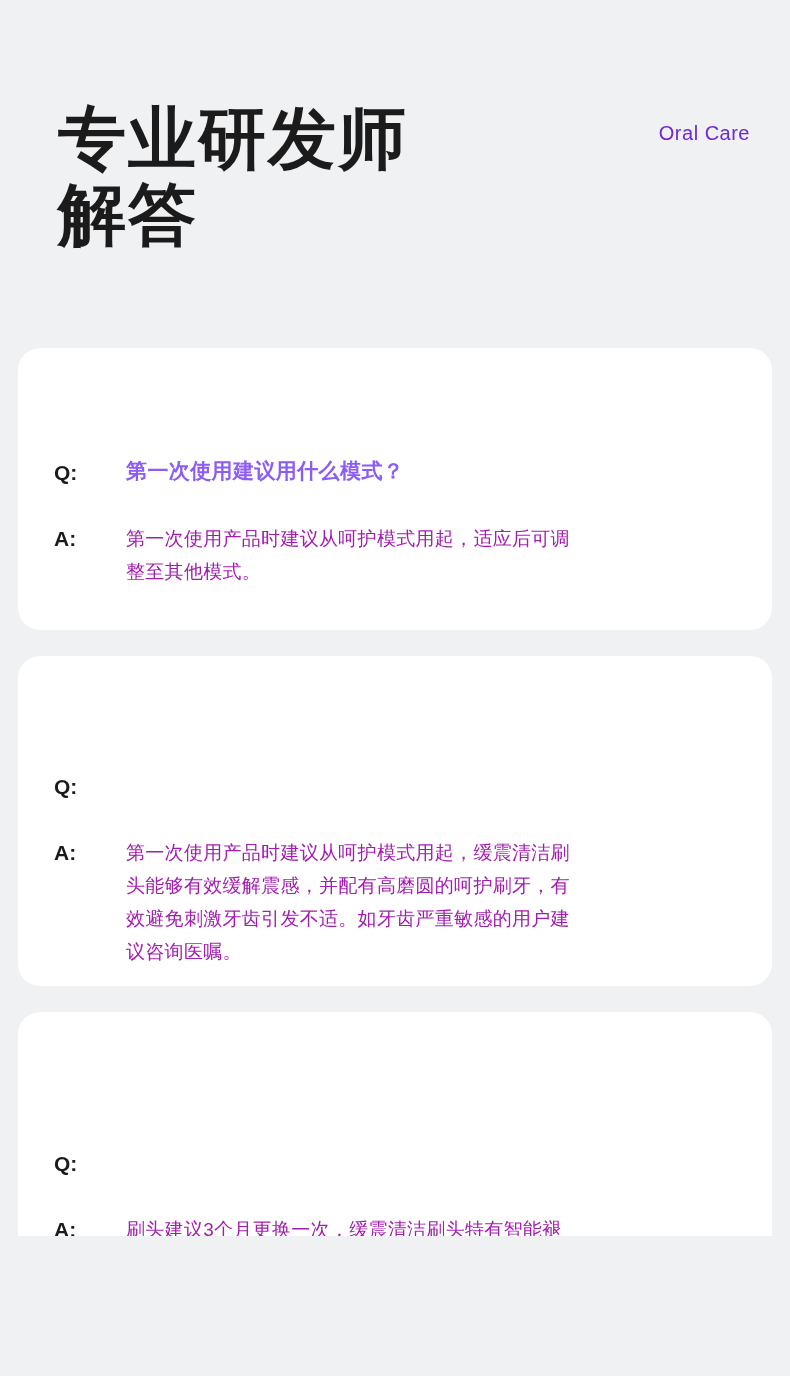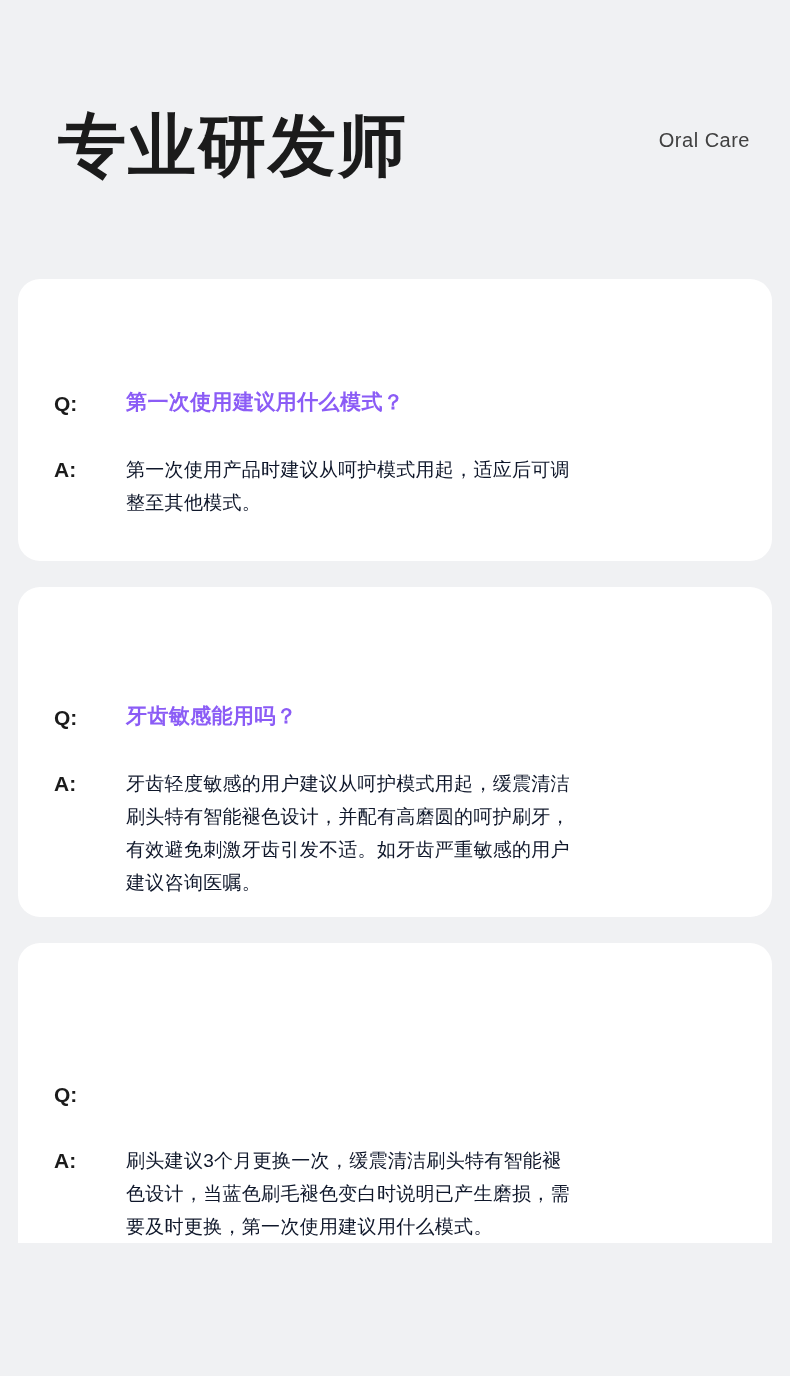--- a/index.html
+++ b/index.html
@@ -8,21 +8,20 @@
     height: 1376px;
     background: #f0f1f3;
     font-family: "Liberation Sans", "DejaVu Sans", sans-serif;
   }
   .page {
     position: relative;
     width: 790px;
     height: 1236px;
     background: #f0f1f3;
     overflow: hidden;
-    margin-top: 7px;
   }
 
   
   .header {
     position: relative;
     padding: 100px 40px 0 58px;
     display: flex;
     align-items: flex-start;
     justify-content: space-between;
   }
@@ -33,21 +32,21 @@
     font-size: 68px;
     line-height: 76px;
     font-weight: 700;
     color: #1b1b1b;
     letter-spacing: 2px;
     white-space: pre;
   }
   .brand {
     margin-top: 22px;
     font-size: 20px;
-    color: #404040;
+    color: #6d28d9;
     letter-spacing: 0.5px;
     font-weight: 400;
     white-space: nowrap;
   }
 
   
   .cards {
     margin-top: 96px;
     padding: 0 18px;
     display: flex;
@@ -81,40 +80,41 @@
   }
   .q-text {
     font-size: 21px;
     font-weight: 700;
     color: #8b5cf6;
     line-height: 30px;
     letter-spacing: 0.4px;
   }
   .a-text {
     font-size: 19px;
-    color: #0f172a;
+    color: #a21caf;
     line-height: 33px;
     letter-spacing: 0.3px;
     max-width: 450px;
   }
   .row-gap { height: 34px; }
 
   
   .card-1 { height: 282px; padding-top: 66px; }
   .card-2 { height: 330px; padding-top: 96px; }
   .card-3 { height: 338px; padding-top: 96px; }
 </style>
 </head>
 <body>
 
 <div class="page">
 
   <div class="header">
     <div class="title-block">
       <div class="title-line">专业研发师</div>
+      <div class="title-line">解答</div>
     </div>
     <div class="brand">Oral Care</div>
   </div>
 
   <div class="cards">
 
     <div class="card card-1">
       <div class="card-inner">
         <div class="qa-row">
           <div class="qa-label">Q:</div>
@@ -125,26 +125,25 @@
           <div class="qa-label">A:</div>
           <div class="a-text">第一次使用产品时建议从呵护模式用起，适应后可调整至其他模式。</div>
         </div>
       </div>
     </div>
 
     <div class="card card-2">
       <div class="card-inner">
         <div class="qa-row">
           <div class="qa-label">Q:</div>
-          <div class="q-text">牙齿敏感能用吗？</div>
         </div>
         <div class="row-gap"></div>
         <div class="qa-row">
           <div class="qa-label">A:</div>
-          <div class="a-text">牙齿轻度敏感的用户建议从呵护模式用起，缓震清洁刷头特有智能褪色设计，并配有高磨圆的呵护刷牙，有效避免刺激牙齿引发不适。如牙齿严重敏感的用户建议咨询医嘱。</div>
+          <div class="a-text">第一次使用产品时建议从呵护模式用起，缓震清洁刷头能够有效缓解震感，并配有高磨圆的呵护刷牙，有效避免刺激牙齿引发不适。如牙齿严重敏感的用户建议咨询医嘱。</div>
         </div>
       </div>
     </div>
 
     <div class="card card-3">
       <div class="card-inner">
         <div class="qa-row">
           <div class="qa-label">Q:</div>
         </div>
         <div class="row-gap"></div>

